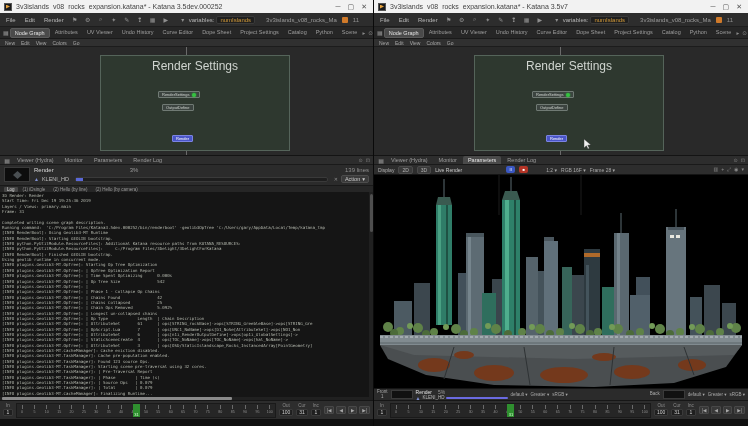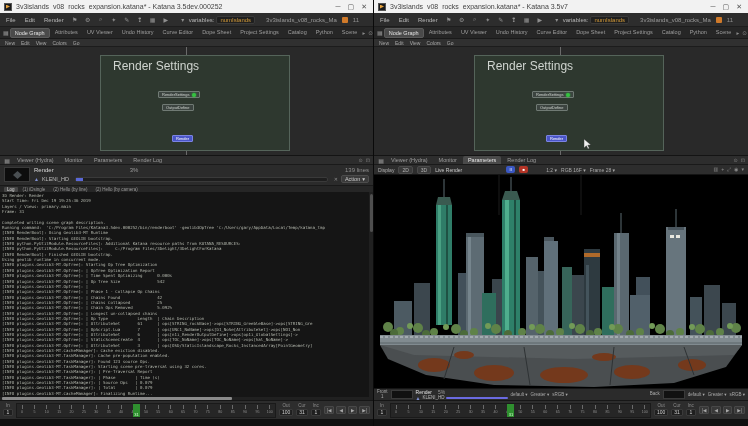--- a/index.html
+++ b/index.html
@@ -32,21 +32,21 @@
   
   .tabsrow { height:12px; background:#262626; border-bottom:1px solid #1a1a1a; display:flex; align-items:center; padding:0 3px; gap:1px; font-size:5.5px; color:#9d9d9d; overflow:hidden; }
   .tabsrow .tab { padding:1px 4px; border-radius:2px; white-space:nowrap; }
   .tabsrow .tab:first-child { background:#4a4a4a; color:#e2e2e2; border:1px solid #5a5a5a; }
   .tabsrow .trailing { margin-left:auto; display:flex; gap:3px; color:#8a8a8a; }
 
   
   .panemenu { height:8px; background:#303030; border-bottom:1px solid #1c1c1c; display:flex; align-items:center; gap:6px; padding:0 5px; font-size:5px; color:#a5a5a5; }
   .nodegraph { position:relative; height:108px; background:#292929; overflow:hidden; }
   .backdrop { position:absolute; left:100px; top:8px; width:190px; height:96px; background:#2e382f; border:1px solid #55645a; }
-  .backdrop-title { font-size:12px; color:#cfd4cf; padding:3px 12px; font-weight:400; }
+  .backdrop-title { font-size:12px; color:#cfd4cf; padding:3px 12px; font-weight:400;text-align:center; }
   .ng-wire { position:absolute; background:#6a6a6a; width:1px; }
   .ng-node { position:absolute; height:7px; background:#3c4440; border:1px solid #707a74; border-radius:1px; font-size:4px; color:#cfd4cf; display:flex; align-items:center; padding:0 3px; gap:2px; white-space:nowrap; }
   .ng-node .led { width:4px; height:4px; border-radius:50%; background:#35c240; box-shadow:0 0 2px #35c240; }
   .ng-node.blue { background:#4a55c8; border-color:#7b84e2; color:#fff; }
   .cursor-arrow { position:absolute; width:7px; height:10px; }
 
   
   .viewertabs { height:10px; background:#2d2d2d; border-top:1px solid #141414; border-bottom:1px solid #1a1a1a; display:flex; align-items:center; gap:1px; padding:0 3px; font-size:5.5px; color:#9d9d9d; }
   .viewertabs .vtab { padding:1px 5px; border-radius:2px 2px 0 0; white-space:nowrap; }
   #win-left .viewertabs .vtab:nth-child(5) { background:#4a4a4a; color:#e5e5e5; }

